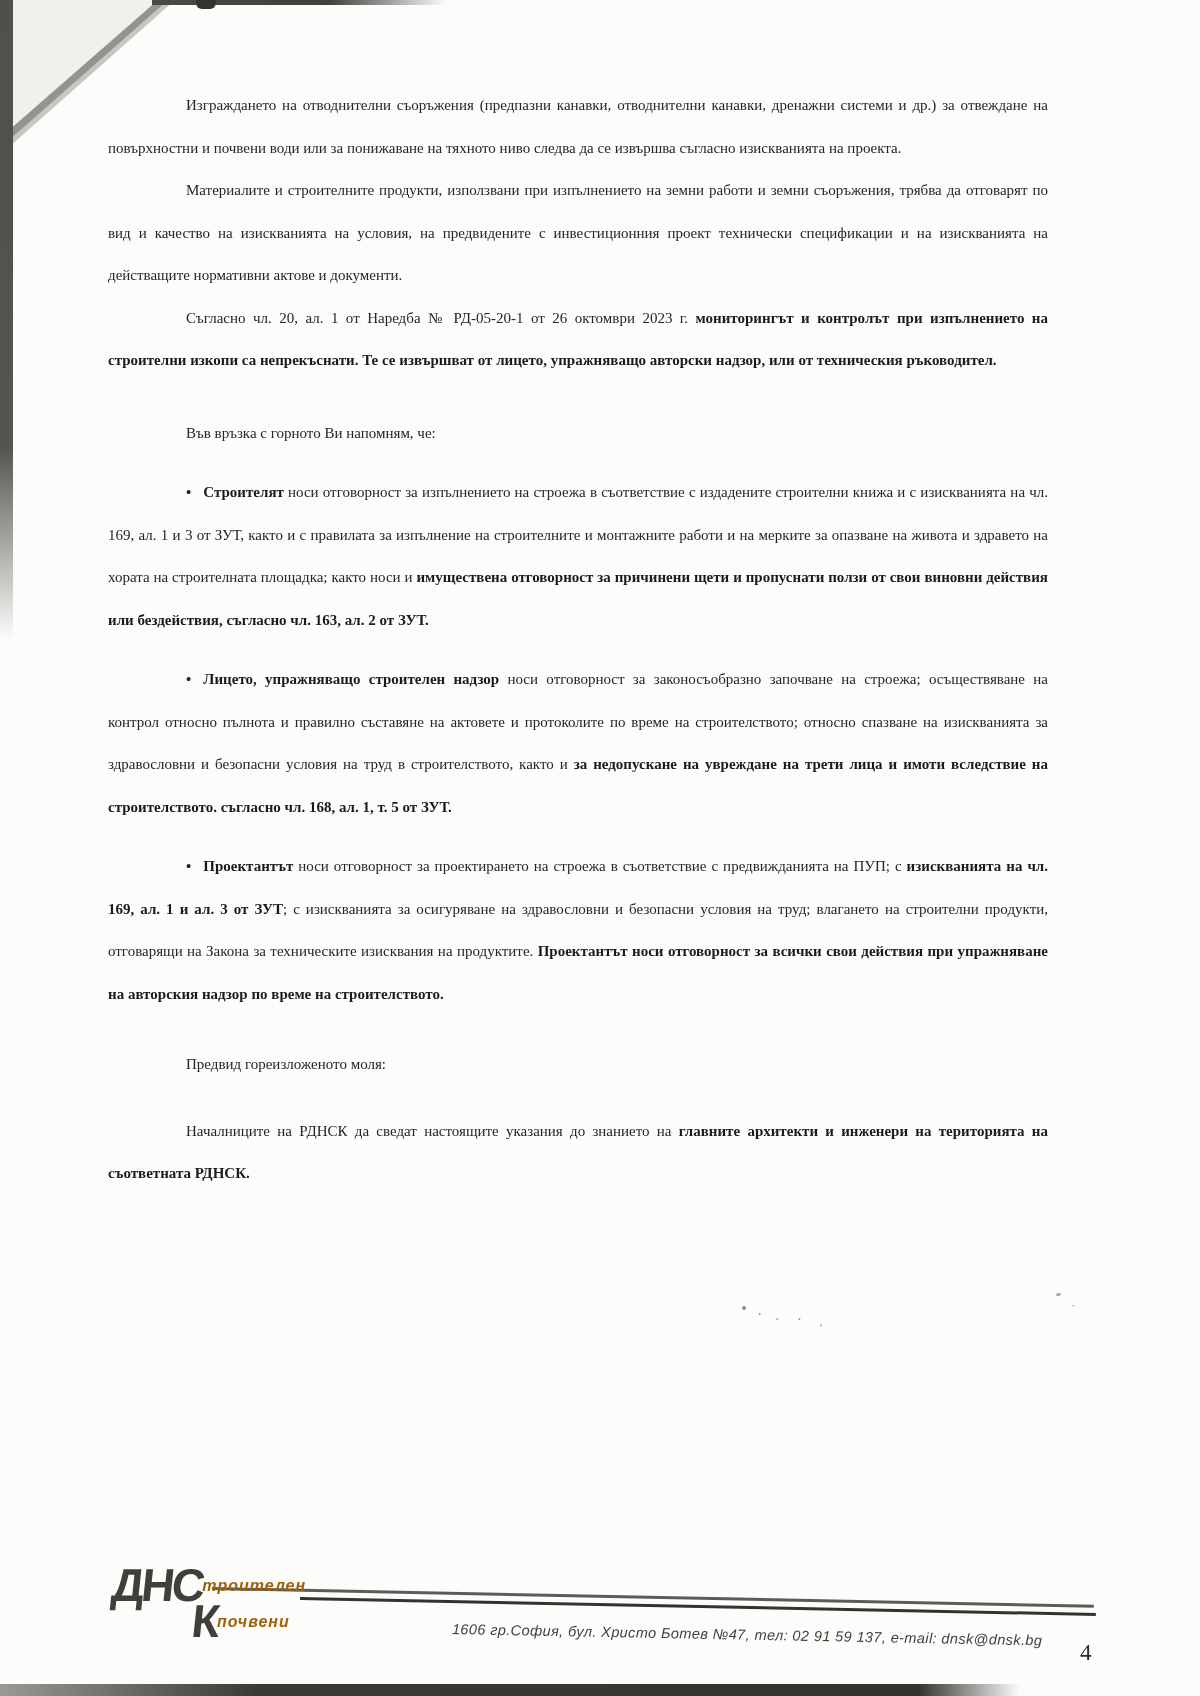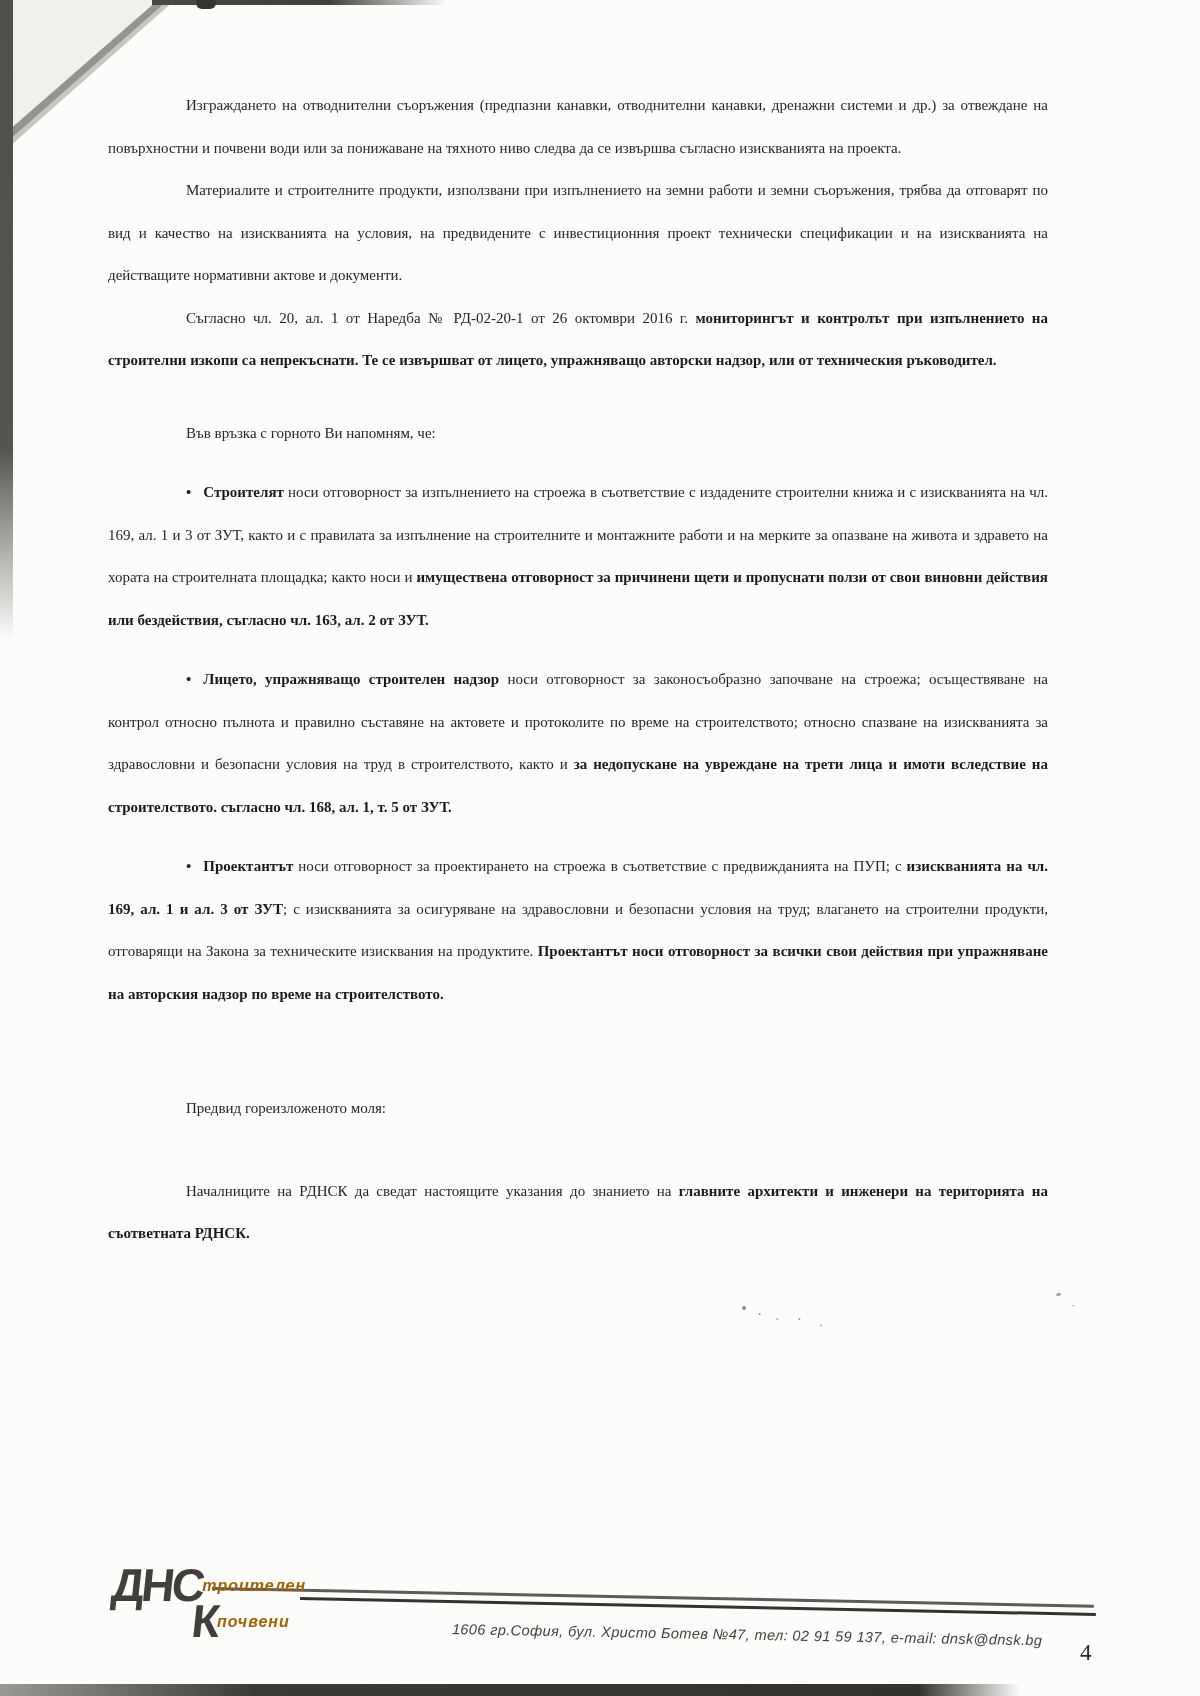--- a/index.html
+++ b/index.html
@@ -46,22 +46,22 @@
   
   .doc{
     position:absolute;left:108px;top:84px;width:940px;
     font-size:15px;line-height:42.5px;color:#262523;
     text-align:justify;
   }
   .para{margin:0;text-indent:78px;}
   .para .bold{font-weight:bold;color:#1c1b19;}
   .gap-sm{margin-top:30px;}
   .gap-md{margin-top:17px;}
-  .gap-lg{margin-top:40px;}
-  .gap-xl{margin-top:72px;}
+  .gap-lg{margin-top:24px;}
+  .gap-xl{margin-top:28px;}
   .bullet-marker{font-weight:bold;padding-right:12px;}
   
   .pencil{position:absolute;width:4px;height:4px;}
   .pencil-a{left:742px;top:1306px;}
   .pencil-a::before{
     content:'';position:absolute;width:4px;height:4px;border-radius:50%;background:#8d8d8b;
     box-shadow:16px 5px 0 -1px #9c9c9a,34px 9px 0 -1px #a6a6a4,56px 7px 0 -1px #9a9a98,
                78px 12px 0 -1px #a2a29f,6px -2px 0 -2px #8d8d8b;
     transform:rotate(4deg);
   }
@@ -113,21 +113,21 @@
   <div class="corner-crease"></div>
   <div class="corner-flap"></div>
   <div class="edge-left"></div>
   <div class="edge-top"></div>
   <div class="edge-top-blob"></div>
   <div class="bottom-shadow"></div>
 
   <div class="doc" id="doc-body">
       <p class="para"><span>Изграждането на отводнителни съоръжения (предпазни канавки, отводнителни канавки, дренажни системи и др.) за отвеждане на повърхностни и почвени води или за понижаване на тяхното ниво следва да се извършва съгласно изискванията на проекта.</span></p>
       <p class="para"><span>Материалите и строителните продукти, използвани при изпълнението на земни работи и земни съоръжения, трябва да отговарят по вид и качество на изискванията на условия, на предвидените с инвестиционния проект технически спецификации и на изискванията на действащите нормативни актове и документи.</span></p>
-      <p class="para"><span>Съгласно чл. 20, ал. 1 от Наредба № РД-02-20-1 от 26 октомври 2016 г. </span><span class="bold">мониторингът и контролът при изпълнението на строителни изкопи са непрекъснати. Те се извършват от лицето, упражняващо авторски надзор, или от техническия ръководител.</span></p>
+      <p class="para"><span>Съгласно чл. 20, ал. 1 от Наредба № РД-05-20-1 от 26 октомври 2023 г. </span><span class="bold">мониторингът и контролът при изпълнението на строителни изкопи са непрекъснати. Те се извършват от лицето, упражняващо авторски надзор, или от техническия ръководител.</span></p>
       <p class="para gap-sm"><span>Във връзка с горното Ви напомням, че:</span></p>
       <p class="para gap-md"><span class="bullet-marker">•</span><span class="bold">Строителят</span><span> носи отговорност за изпълнението на строежа в съответствие с издадените строителни книжа и с изискванията на чл. 169, ал. 1 и 3 от ЗУТ, както и с правилата за изпълнение на строителните и монтажните работи и на мерките за опазване на живота и здравето на хората на строителната площадка; както носи и </span><span class="bold">имуществена отговорност за причинени щети и пропуснати ползи от свои виновни действия или бездействия, съгласно чл. 163, ал. 2 от ЗУТ.</span></p>
       <p class="para gap-md"><span class="bullet-marker">•</span><span class="bold">Лицето, упражняващо строителен надзор</span><span> носи отговорност за законосъобразно започване на строежа; осъществяване на контрол относно пълнота и правилно съставяне на актовете и протоколите по време на строителството; относно спазване на изискванията за здравословни и безопасни условия на труд в строителството, както и </span><span class="bold">за недопускане на увреждане на трети лица и имоти вследствие на строителството. съгласно чл. 168, ал. 1, т. 5 от ЗУТ.</span></p>
       <p class="para gap-md"><span class="bullet-marker">•</span><span class="bold">Проектантът</span><span> носи отговорност за проектирането на строежа в съответствие с предвижданията на ПУП; с </span><span class="bold">изискванията на чл. 169, ал. 1 и ал. 3 от ЗУТ</span><span>; с изискванията за осигуряване на здравословни и безопасни условия на труд; влагането на строителни продукти, отговарящи на Закона за техническите изисквания на продуктите. </span><span class="bold">Проектантът носи отговорност за всички свои действия при упражняване на авторския надзор по време на строителството.</span></p>
       <p class="para gap-xl"><span>Предвид гореизложеното моля:</span></p>
       <p class="para gap-lg"><span>Началниците на РДНСК да сведат настоящите указания до знанието на </span><span class="bold">главните архитекти и инженери на територията на съответната РДНСК.</span></p>
     </div>
 
   <div class="pencil pencil-a"></div>
   <div class="pencil pencil-b"></div>

